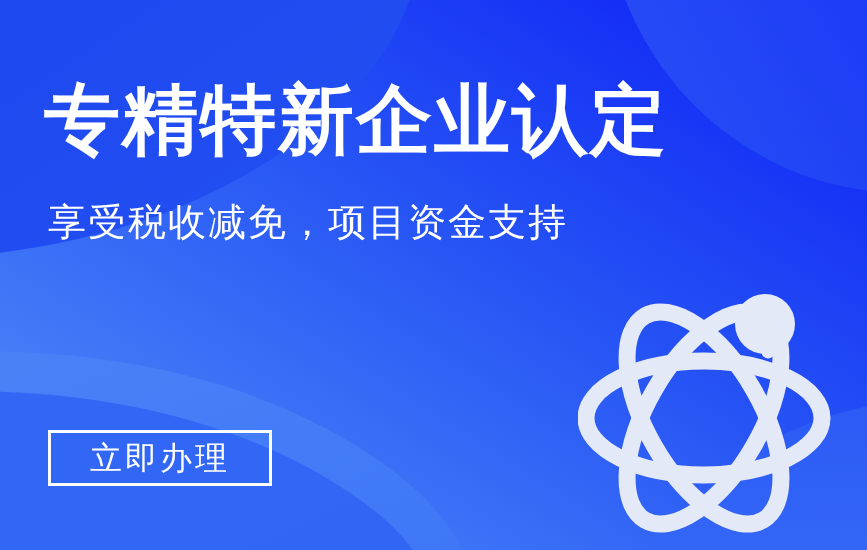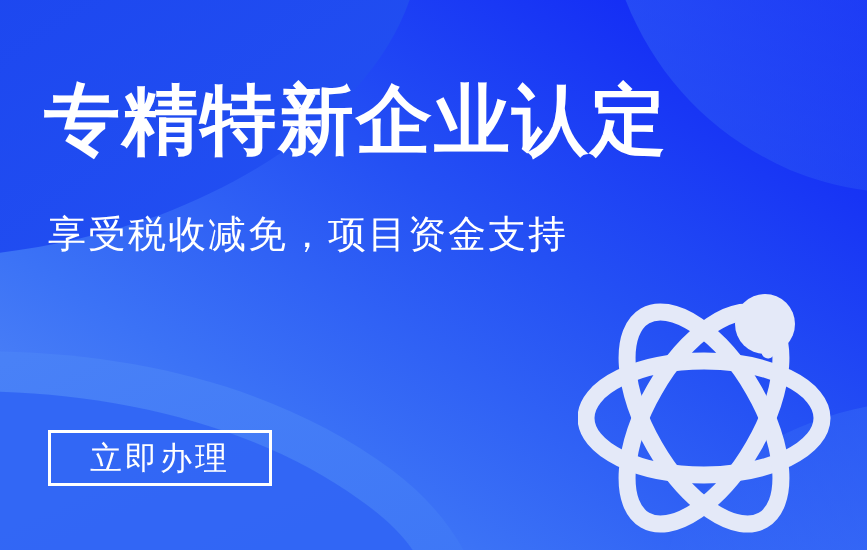--- a/index.html
+++ b/index.html
@@ -46,21 +46,21 @@
     font-weight: bold;
     color: #ffffff;
     letter-spacing: 2px;
     white-space: nowrap;
     font-family: "Liberation Sans", "DejaVu Sans", sans-serif;
   }
 
   #banner-subtitle {
     position: absolute;
     left: 48px;
-    top: 212px;
+    top: 200px;
     margin: 0;
     font-size: 38px;
     line-height: 1.2;
     font-weight: normal;
     color: #ffffff;
     letter-spacing: 2px;
     white-space: nowrap;
     font-family: "Liberation Sans", "DejaVu Sans", sans-serif;
   }
 

